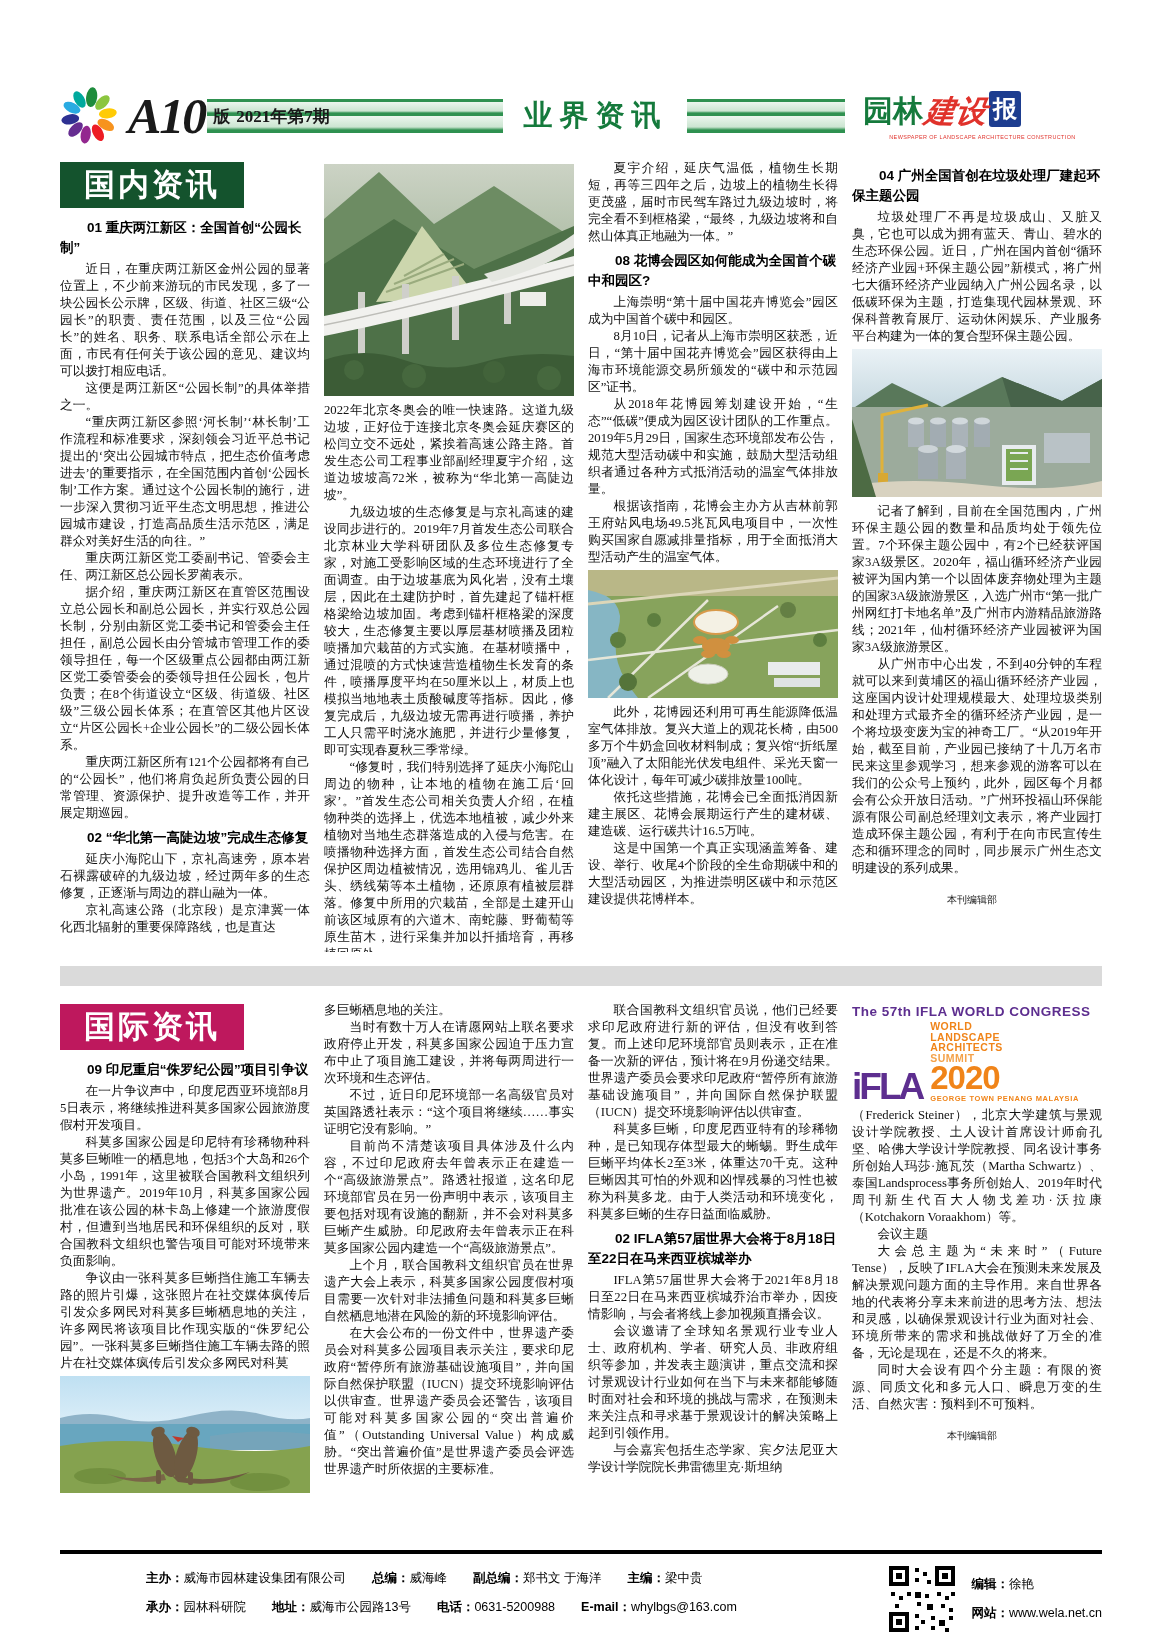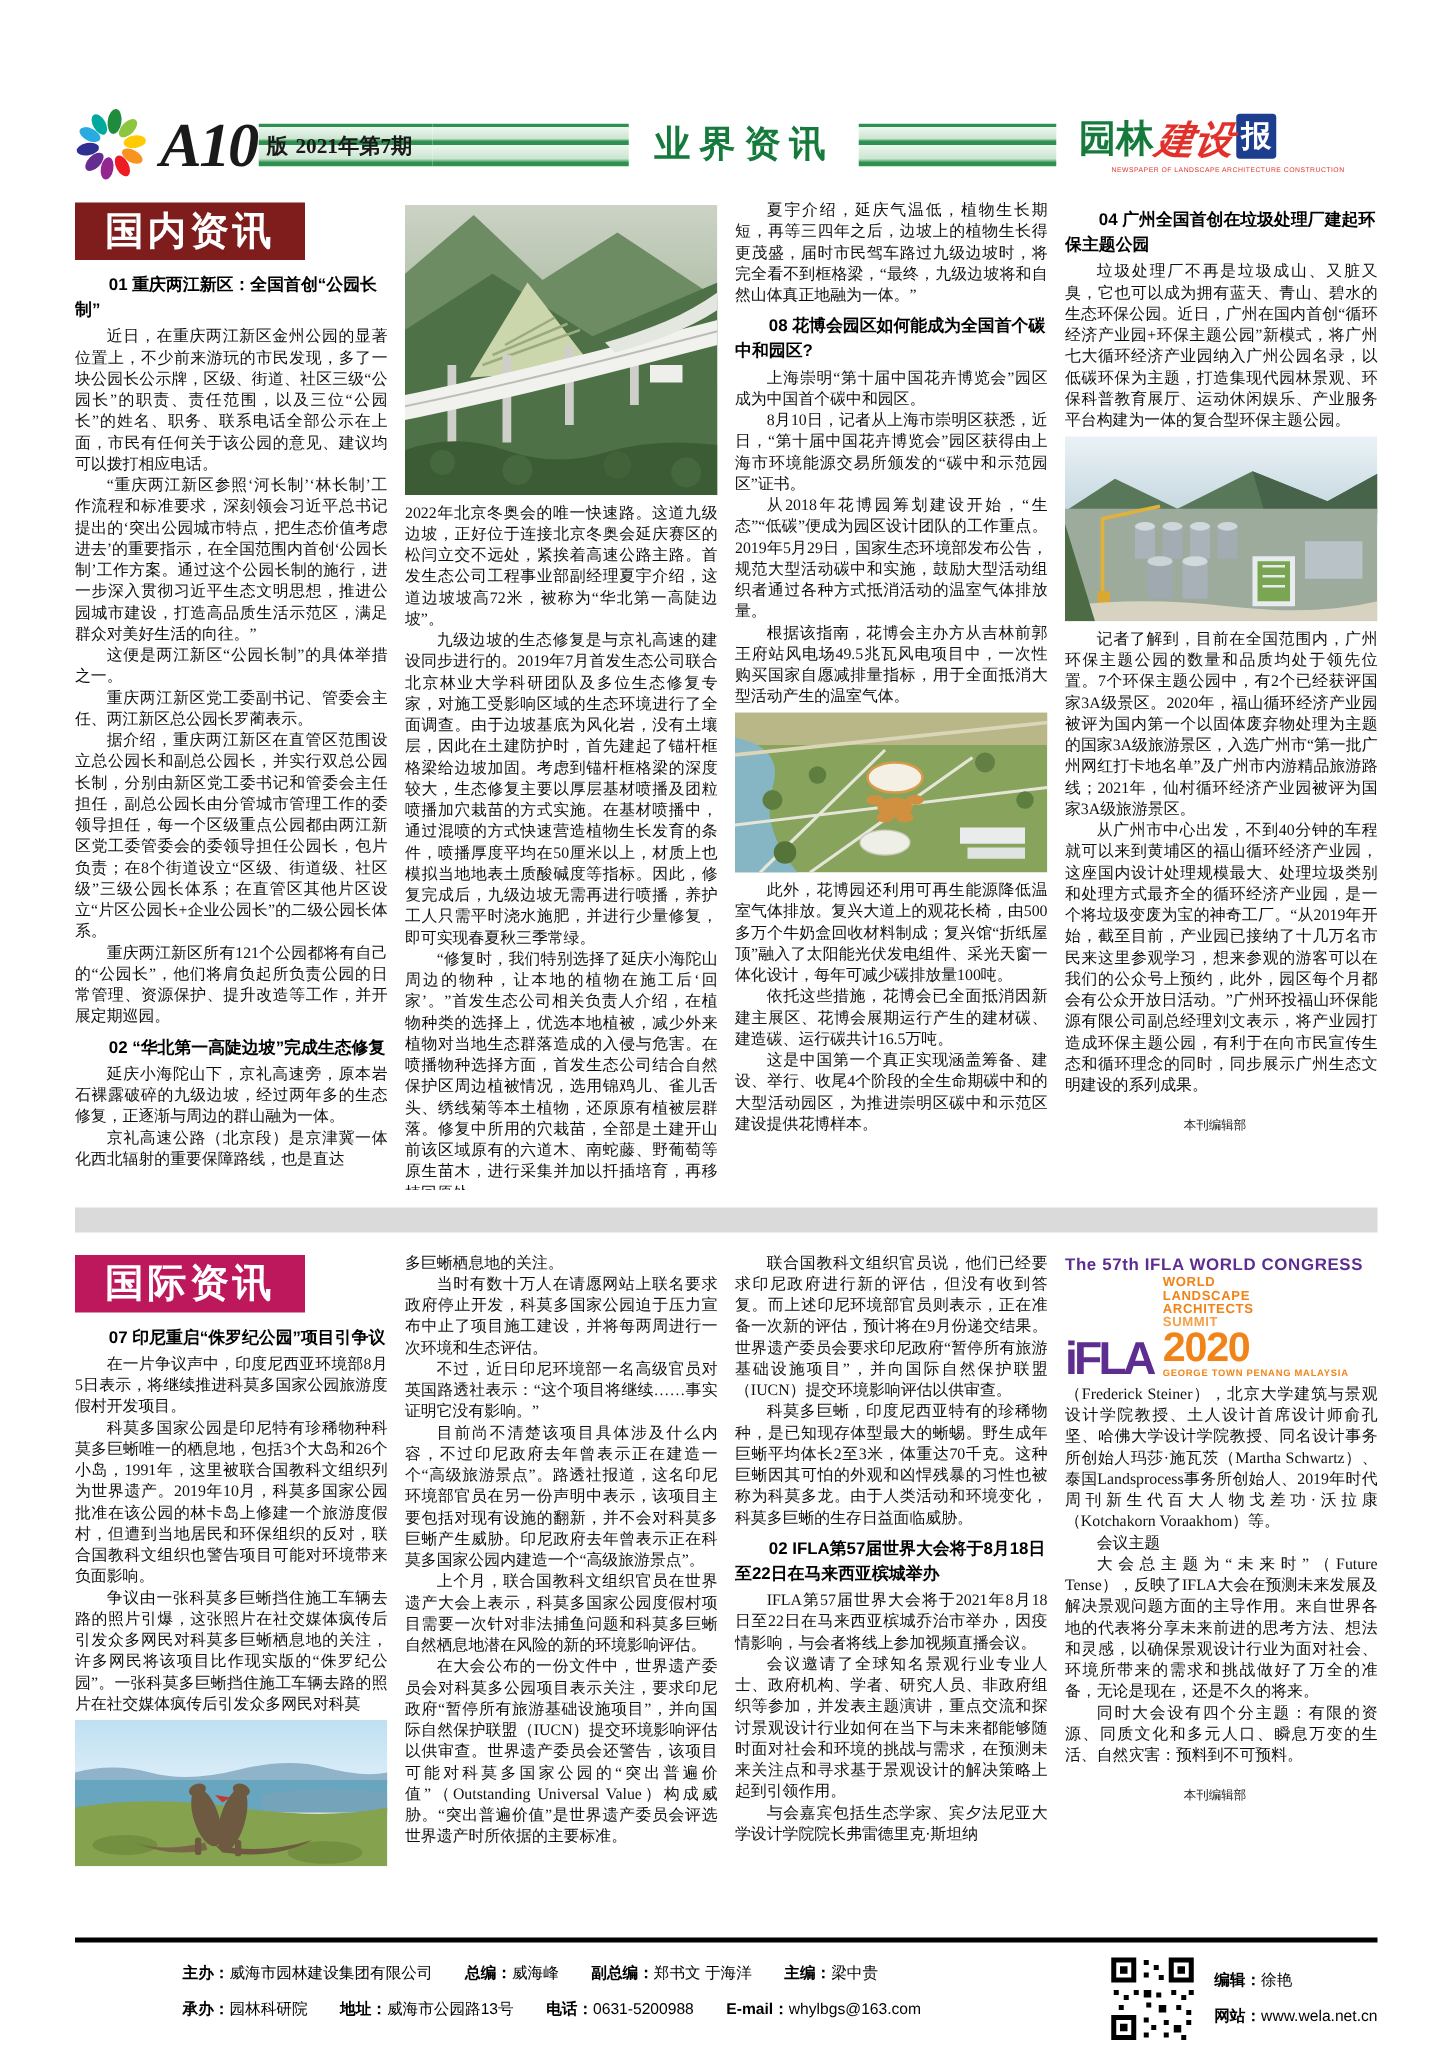--- a/index.html
+++ b/index.html
@@ -32,21 +32,21 @@
           letter-spacing:.5px;font-family:"Liberation Sans",sans-serif;margin-top:1px;}
 
   
   .cols{display:grid;grid-template-columns:repeat(4,1fr);gap:14px;overflow:hidden;}
   .d-cols{height:792px;margin-top:12px;}
   .i-cols{height:532px;}
   .col{overflow:hidden;}
   .sec-box{width:184px;height:46px;margin:2px 0 10px;color:#fff;display:flex;
      align-items:center;justify-content:center;font-family:"Liberation Sans",sans-serif;
      font-weight:900;font-size:31px;letter-spacing:3px;}
-  .sec-red{background:#7f1d1d;}
+  .sec-red{background:#14532d;}
   .sec-blue{background:#be185d;}
   .art-title{font-family:"Liberation Sans",sans-serif;font-weight:bold;font-size:13.5px;
      line-height:20px;margin:6px 0 3px;text-indent:2em;color:#000;}
   .art-p{font-size:12.7px;line-height:17px;text-align:justify;text-indent:2em;margin:0;color:#111;}
   .art-p.ni{text-indent:0;}
   .byline{font-size:10px;text-align:center;padding-right:10px;margin-top:16px;}
   .photo{margin:4px 0 6px;}
   .photo svg{display:block;}
 
   
@@ -115,22 +115,22 @@
       <div class="lg-sub">NEWSPAPER OF LANDSCAPE ARCHITECTURE CONSTRUCTION</div>
     </div>
   </header>
 
   <section>
     <div class="cols d-cols">
         <div class="col">
           <div class="sec-box sec-red">国内资讯</div>
           <div class="art-title">01 重庆两江新区：全国首创“公园长制”</div>
           <p class="art-p">近日，在重庆两江新区金州公园的显著位置上，不少前来游玩的市民发现，多了一块公园长公示牌，区级、街道、社区三级“公园长”的职责、责任范围，以及三位“公园长”的姓名、职务、联系电话全部公示在上面，市民有任何关于该公园的意见、建议均可以拨打相应电话。</p>
+          <p class="art-p">这便是两江新区“公园长制”的具体举措之一。</p>
           <p class="art-p">“重庆两江新区参照‘河长制’‘林长制’工作流程和标准要求，深刻领会习近平总书记提出的‘突出公园城市特点，把生态价值考虑进去’的重要指示，在全国范围内首创‘公园长制’工作方案。通过这个公园长制的施行，进一步深入贯彻习近平生态文明思想，推进公园城市建设，打造高品质生活示范区，满足群众对美好生活的向往。”</p>
-          <p class="art-p">这便是两江新区“公园长制”的具体举措之一。</p>
           <p class="art-p">重庆两江新区党工委副书记、管委会主任、两江新区总公园长罗蔺表示。</p>
           <p class="art-p">据介绍，重庆两江新区在直管区范围设立总公园长和副总公园长，并实行双总公园长制，分别由新区党工委书记和管委会主任担任，副总公园长由分管城市管理工作的委领导担任，每一个区级重点公园都由两江新区党工委管委会的委领导担任公园长，包片负责；在8个街道设立“区级、街道级、社区级”三级公园长体系；在直管区其他片区设立“片区公园长+企业公园长”的二级公园长体系。</p>
           <p class="art-p">重庆两江新区所有121个公园都将有自己的“公园长”，他们将肩负起所负责公园的日常管理、资源保护、提升改造等工作，并开展定期巡园。</p>
           <div class="art-title">02 “华北第一高陡边坡”完成生态修复</div>
           <p class="art-p">延庆小海陀山下，京礼高速旁，原本岩石裸露破碎的九级边坡，经过两年多的生态修复，正逐渐与周边的群山融为一体。</p>
           <p class="art-p">京礼高速公路（北京段）是京津冀一体化西北辐射的重要保障路线，也是直达</p>
         </div>
         <div class="col">
           <div class="photo">
     <svg width="250" height="232" viewBox="0 0 250 232" xmlns="http://www.w3.org/2000/svg">
@@ -245,21 +245,21 @@
         </div>
       </div>
   </section>
 
   <div class="divider"></div>
 
   <section>
     <div class="cols i-cols">
         <div class="col">
           <div class="sec-box sec-blue">国际资讯</div>
-          <div class="art-title">07 印尼重启“侏罗纪公园”项目引争议</div>
+          <div class="art-title">09 印尼重启“侏罗纪公园”项目引争议</div>
           <p class="art-p">在一片争议声中，印度尼西亚环境部8月5日表示，将继续推进科莫多国家公园旅游度假村开发项目。</p>
           <p class="art-p">科莫多国家公园是印尼特有珍稀物种科莫多巨蜥唯一的栖息地，包括3个大岛和26个小岛，1991年，这里被联合国教科文组织列为世界遗产。2019年10月，科莫多国家公园批准在该公园的林卡岛上修建一个旅游度假村，但遭到当地居民和环保组织的反对，联合国教科文组织也警告项目可能对环境带来负面影响。</p>
           <p class="art-p">争议由一张科莫多巨蜥挡住施工车辆去路的照片引爆，这张照片在社交媒体疯传后引发众多网民对科莫多巨蜥栖息地的关注，许多网民将该项目比作现实版的“侏罗纪公园”。一张科莫多巨蜥挡住施工车辆去路的照片在社交媒体疯传后引发众多网民对科莫</p>
           <div class="photo">
     <svg width="250" height="117" viewBox="0 0 250 117" xmlns="http://www.w3.org/2000/svg">
       <defs>
         <linearGradient id="koSky" x1="0" y1="0" x2="0" y2="1">
           <stop offset="0" stop-color="#bfe0f2"></stop>
                   <stop offset="1" stop-color="#dceef8"></stop>
         </linearGradient>

